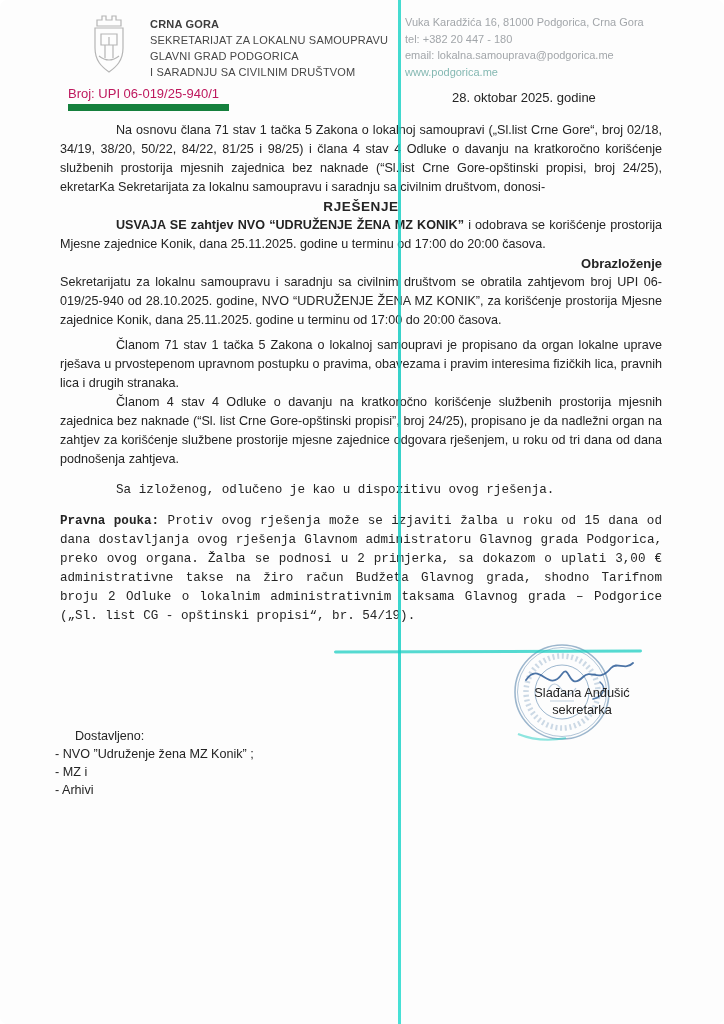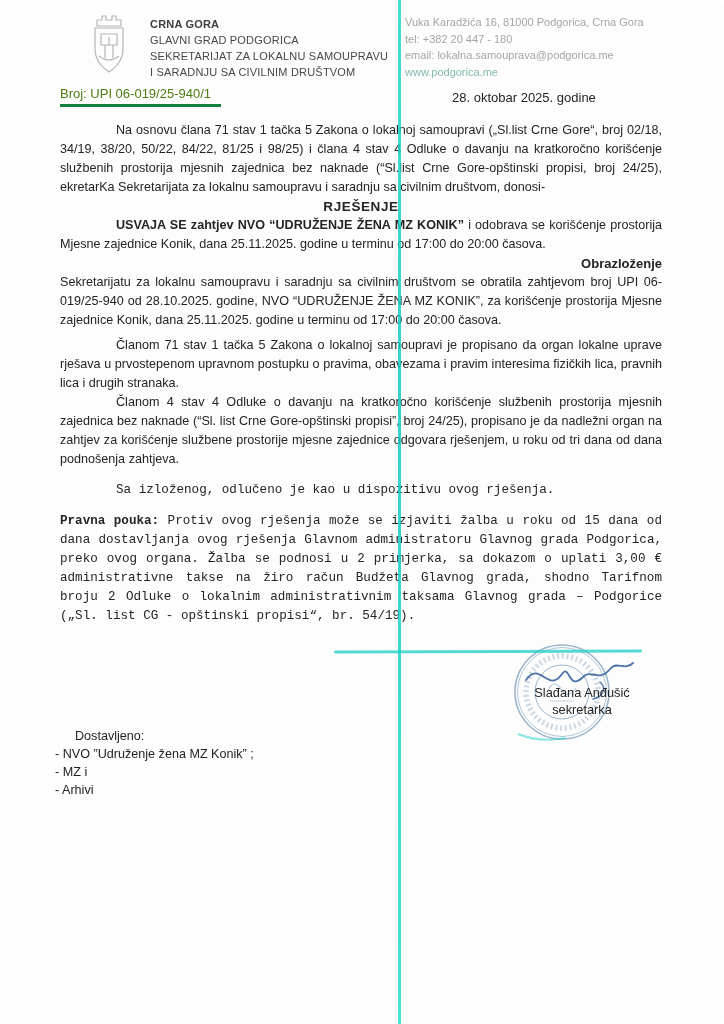--- a/index.html
+++ b/index.html
@@ -21,23 +21,23 @@
     position:absolute; left:150px; top:17px; z-index:2;
     font-size:11px; line-height:1.45; color:#474747; letter-spacing:.2px;
   }
   .org .l1 { font-weight:bold; color:#3d3d3d; }
   .contact {
     position:absolute; left:405px; top:14px; z-index:2;
     font-size:11px; line-height:1.5; color:#a2a6aa;
   }
   .contact .web { color:#84b8b2; }
   .broj {
-    position:absolute; left:60px; top:86px; z-index:2;
-    font-size:13px; color:#4d7c0f;
-    border-bottom:3px solid #15803d; padding-bottom:3px; padding-right:10px;
+    position:absolute; left:68px; top:86px; z-index:2;
+    font-size:13px; color:#be185d;
+    border-bottom:7px solid #15803d; padding-bottom:3px; padding-right:10px;
   }
   .date { position:absolute; left:452px; top:90px; z-index:2; font-size:13px; color:#242424; }
 
   
   .doc {
     position:absolute; left:60px; top:121px; width:602px; z-index:2;
     font-size:12.6px; line-height:19px; text-align:justify; color:#242424;
   }
   .doc p { margin:0; }
   .indent { text-indent:56px; }
@@ -88,22 +88,22 @@
       <path d="M9 8 h5 v-4 h4 v4 h6 v-4 h4 v4 h5 v6 H9 z"></path>
       <path d="M7 16 h28 v20 c0 13 -7 19 -14 24 c-7 -5 -14 -11 -14 -24 z"></path>
       <path d="M13 22 h16 v11 h-16 z"></path>
       <path d="M17 33 v13 M25 33 v13 M21 25 v8"></path>
       <path d="M11 44 q10 8 20 0"></path>
     </g>
   </svg>
 
   <div class="org">
     <div class="l1">CRNA GORA</div>
+    <div>SEKRETARIJAT ZA LOKALNU SAMOUPRAVU</div>
     <div>GLAVNI GRAD PODGORICA</div>
-    <div>SEKRETARIJAT ZA LOKALNU SAMOUPRAVU</div>
     <div>I SARADNJU SA CIVILNIM DRUŠTVOM</div>
   </div>
 
   <div class="contact">
     <div>Vuka Karadžića 16, 81000 Podgorica, Crna Gora</div>
     <div>tel: +382 20 447 - 180</div>
     <div>email: lokalna.samouprava@podgorica.me</div>
     <div class="web">www.podgorica.me</div>
   </div>
 

